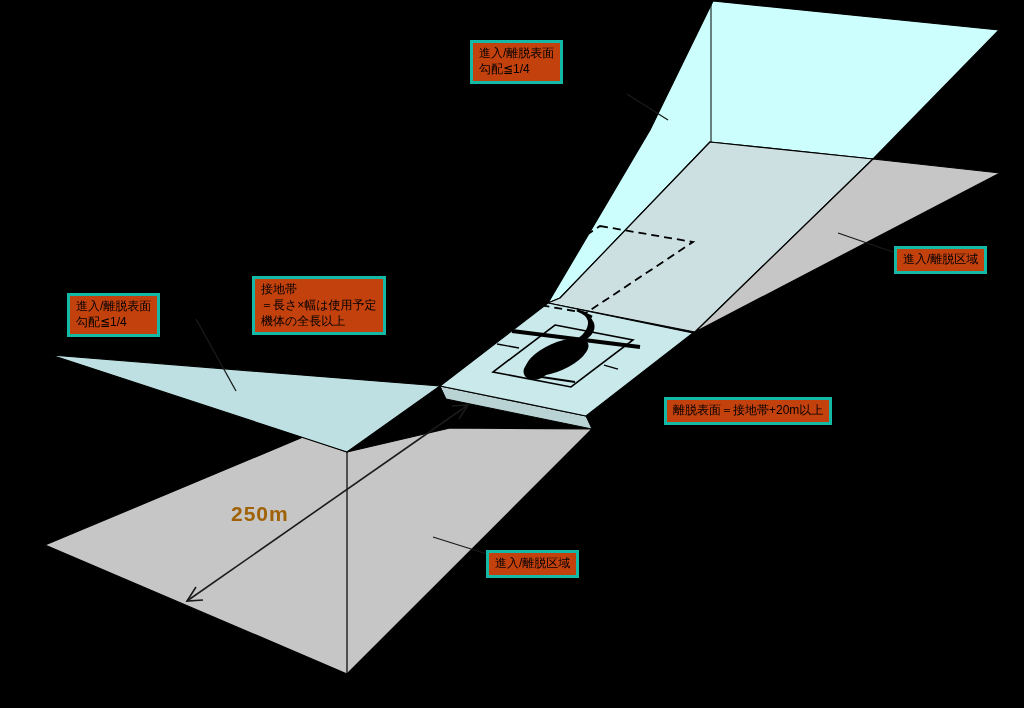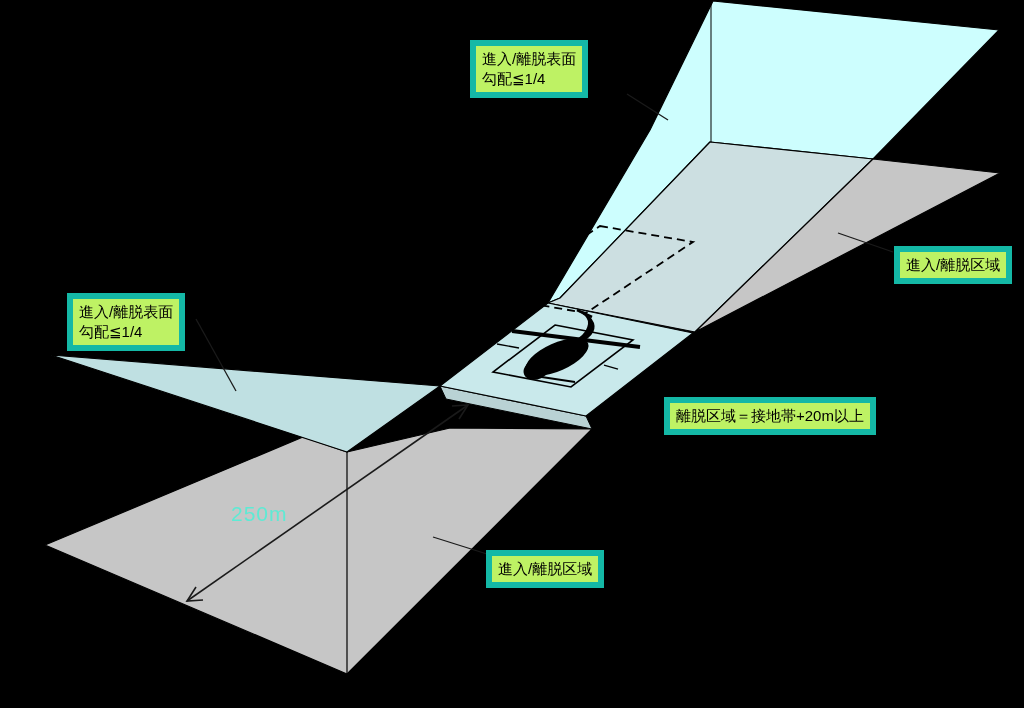--- a/index.html
+++ b/index.html
@@ -7,36 +7,37 @@
     width:1024px;height:708px;
     position:relative;
     background:#000;
     font-family:"Liberation Sans","DejaVu Sans",sans-serif;
     overflow:hidden;
   }
   #stage{position:absolute;inset:0;}
   svg{position:absolute;left:0;top:0;}
   .label-box{
     position:absolute;
-    background:#bef264;
-    border:6px solid #14b8a6;
+    background:#c2410c;
+    border:3px solid #14b8a6;
     color:#000;
-    font-size:15px;
+    font-size:12px;
     line-height:1.32;
     padding:3px 6px;
     white-space:pre-line;
     z-index:5;
   }
   .plain-label{
     position:absolute;
-    color:#5eead4;
+    color:#a16207;
     font-size:21px;
     letter-spacing:1px;
     white-space:pre;
     z-index:5;
+    font-weight:bold;
   }
 </style>
 </head>
 <body>
 
 <div id="stage">
 
   <svg width="1024" height="708" viewBox="0 0 1024 708">
 
     <polygon points="713,1 999,30 873,159 710,142 560,298 548,303 650,130" stroke="#000" stroke-width="1.2" stroke-linejoin="round" fill="#cdfefe"></polygon>
@@ -81,22 +82,25 @@
     <line x1="893" y1="252" x2="838" y2="233" stroke="#1a1a1a" stroke-width="1.3"></line>
     <line x1="487" y1="554" x2="433" y2="537" stroke="#1a1a1a" stroke-width="1.3"></line>
   </svg>
 
   <div class="label-box" style="left:470px;top:40px;">進入/離脱表面
 勾配≦1/4</div>
 
 
   <div class="label-box" style="left:894px;top:246px;">進入/離脱区域</div>
 
+  <div class="label-box" style="left:252px;top:276px;">接地帯
+＝長さ×幅は使用予定
+機体の全長以上</div>
 
   <div class="label-box" style="left:67px;top:293px;">進入/離脱表面
 勾配≦1/4</div>
 
-  <div class="label-box" style="left:664px;top:397px;">離脱区域＝接地帯+20m以上</div>
+  <div class="label-box" style="left:664px;top:397px;">離脱表面＝接地帯+20m以上</div>
 
   <div class="plain-label" style="left:231px;top:502px;">250m</div>
 
   <div class="label-box" style="left:486px;top:550px;">進入/離脱区域</div>
 </div>
 
 </body></html>

